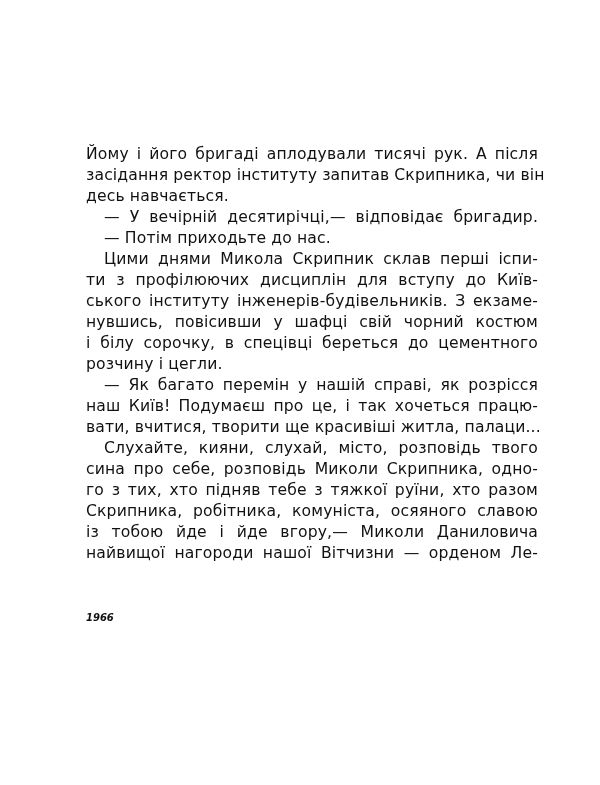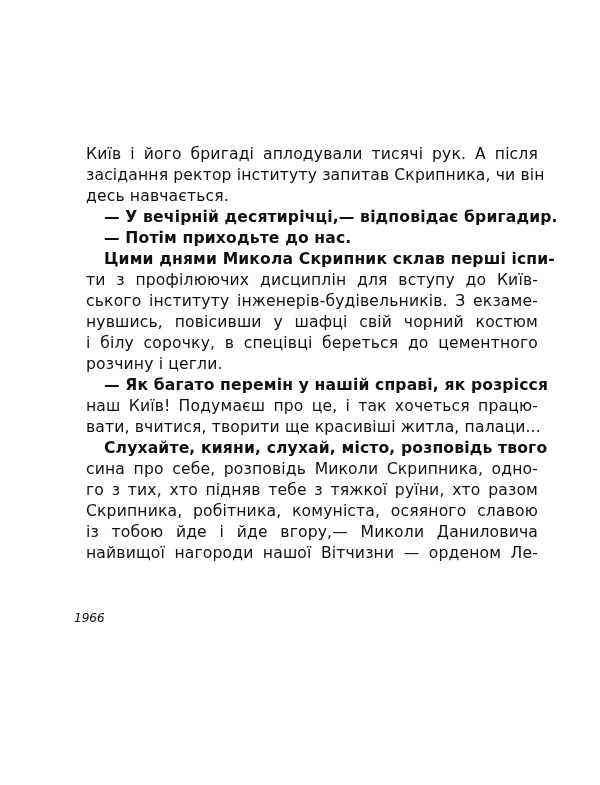--- a/index.html
+++ b/index.html
@@ -20,37 +20,38 @@
     .line {
       height: 21px;
       line-height: 21px;
       font-size: 15.6px;
       white-space: nowrap;
       text-align: justify;
       text-align-last: justify;
       letter-spacing: 0.15px;
     }
     .line.last { text-align-last: left; }
-    .line.indent { padding-left: 18px; font-weight: bold; }
+    .line.indent { padding-left: 18px; }
     .year {
       position: absolute;
-      left: 74px;
+      left: 86px;
       top: 608px;
-      font-size: 12px;
+      font-size: 10px;
       font-style: italic;
       line-height: 20px;
+      font-weight: bold;
     }
   </style>
 </head>
 <body>
 
 <div class="page-text">
 
   <div>
-    <div class="line">Київ і його бригаді аплодували тисячі рук. А після</div>
+    <div class="line">Йому і його бригаді аплодували тисячі рук. А після</div>
     <div class="line">засідання ректор інституту запитав Скрипника, чи він</div>
     <div class="line last">десь навчається.</div>
   </div>
 
   <div>
     <div class="line indent">— У вечірній десятирічці,— відповідає бригадир.</div>
   </div>
 
   <div>
     <div class="line indent last">— Потім приходьте до нас.</div>

